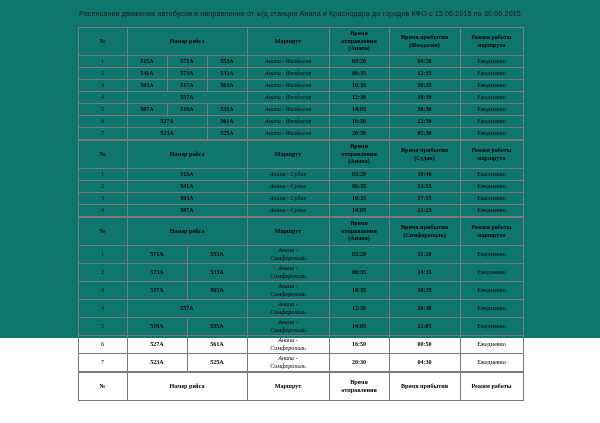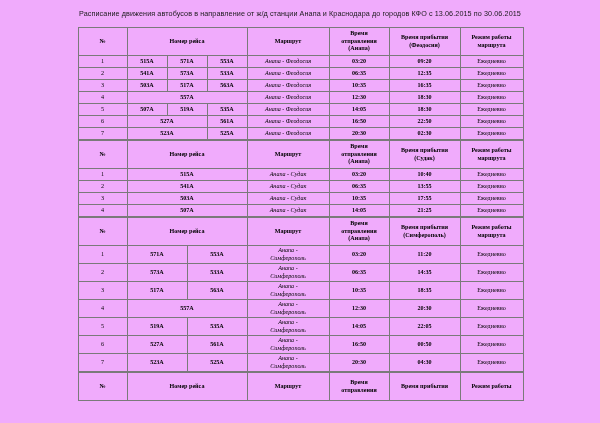--- a/index.html
+++ b/index.html
@@ -10,23 +10,23 @@
   body {
     width: 600px;
     height: 423px;
     overflow: hidden;
     font-family: "Liberation Serif", serif;
     color: #000000;
     position: relative;
   }
   .page {
     width: 600px;
-    height: 423px;
+    height: 338px;
     position: relative;
-    background: #f0abfc;
+    background: #0f766e;
   }
   .doc-title {
     font-family: "Liberation Sans", sans-serif;
     font-size: 7.2px;
     text-align: center;
     color: #1a1a1a;
     padding-top: 9px;
     letter-spacing: 0.1px;
     line-height: 10px;
   }

